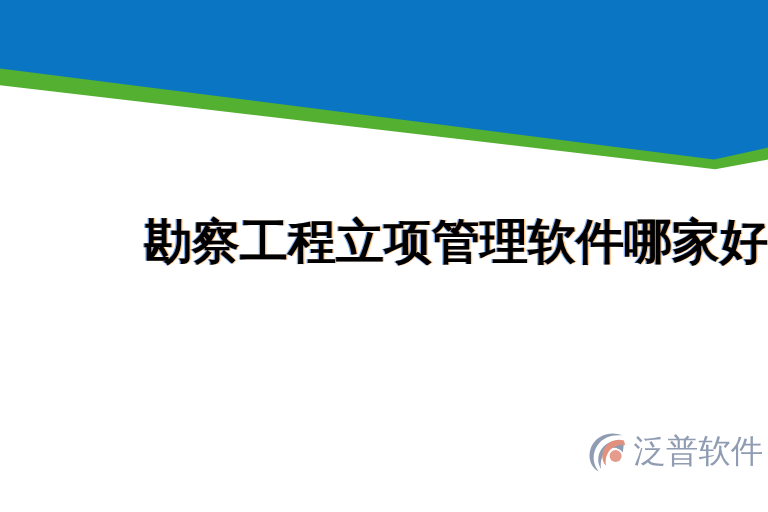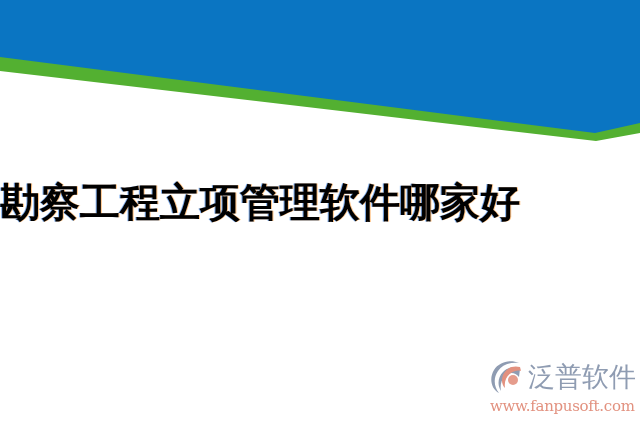--- a/index.html
+++ b/index.html
@@ -31,21 +31,21 @@
     display: block;
     width: 640px;
     height: 160px;
   }
   
   .headline {
     position: absolute;
     left: 0;
     top: 176px;
     width: 640px;
-    text-align: left;
+    text-align: right;
     font-family: "DejaVu Sans", "Liberation Sans", sans-serif;
     font-size: 40px;
     font-weight: bold;
     line-height: 52px;
     letter-spacing: 0px;
     color: #000000;
     white-space: nowrap;
     text-shadow: 1px 0 0 rgba(255,150,40,0.55), -1px 0 0 rgba(30,110,220,0.55);
   }
   
@@ -116,16 +116,15 @@
 
           <path d="M31,5 C22,1 11,4 6,12 C1,20 3,31 11,35 C6,29 5,20 10,13 C15,6 23,4 31,5 Z" fill="#8f9cb2"></path>
           <path d="M13,33 C9,27 10,19 15,14 C20,9 27,8 32,11 L31,19 C27,14 21,14 17,18 C13,22 12,28 13,33 Z" fill="#8f9cb2"></path>
 
           <path d="M32,9 C25,7 18,10 15,17 C13,22 14,27 17,30 C16,24 18,18 23,15 C26,13 30,12 33,13 Z" fill="#e2917f"></path>
           <circle cx="25" cy="22" r="5" fill="#e2917f" opacity="0.9"></circle>
         </svg>
       </span>
       <span class="logo-word">泛普软件</span>
     </div>
-    <div class="logo-url">www.fanpusoft.com</div>
   </div>
 
 </div>
 
 </body></html>

